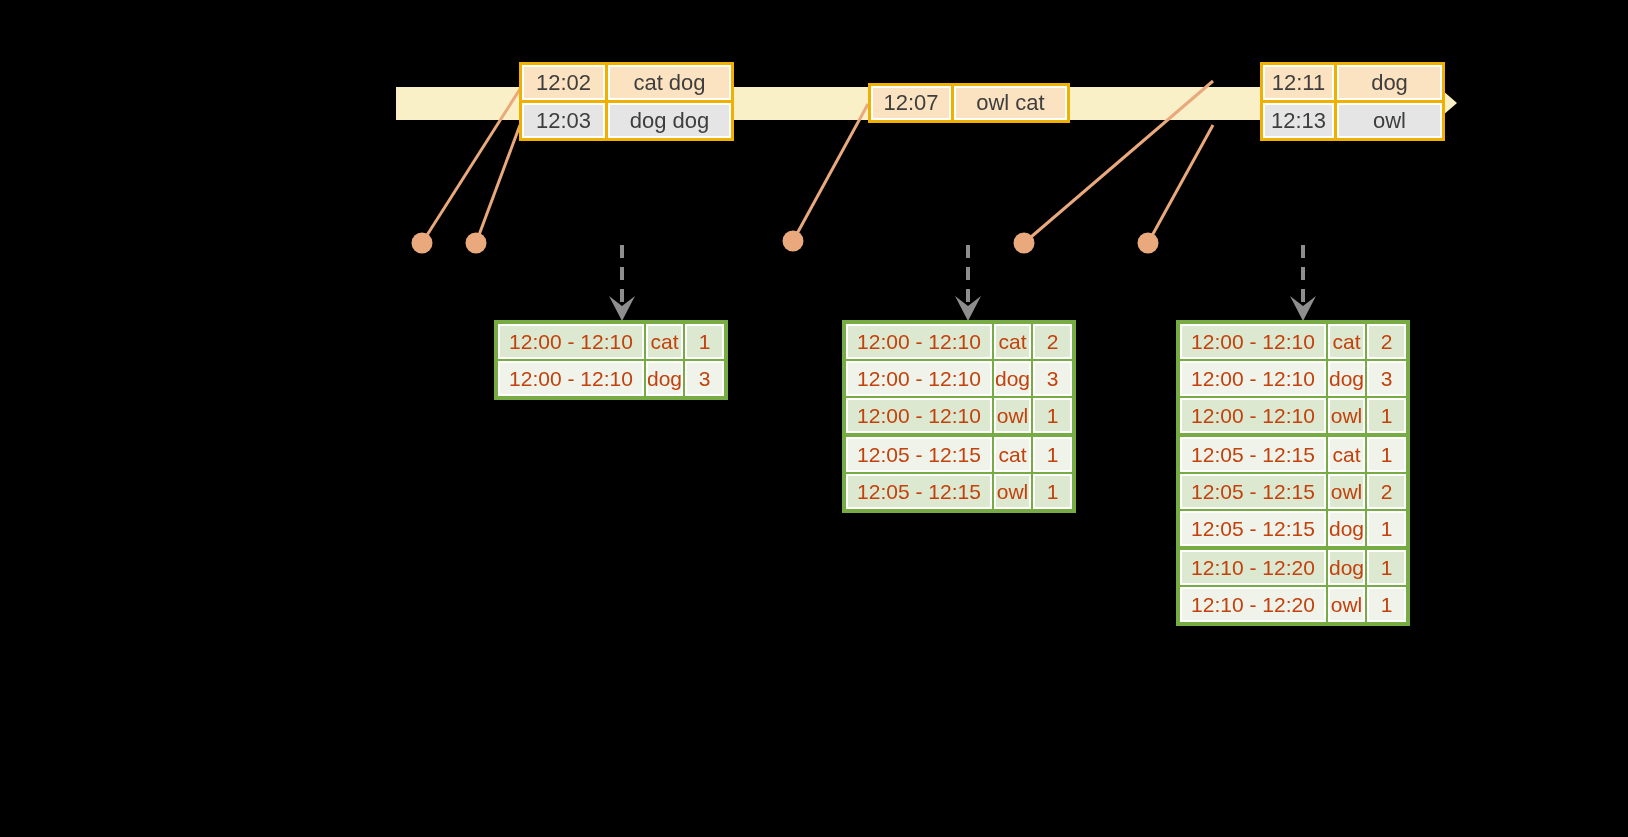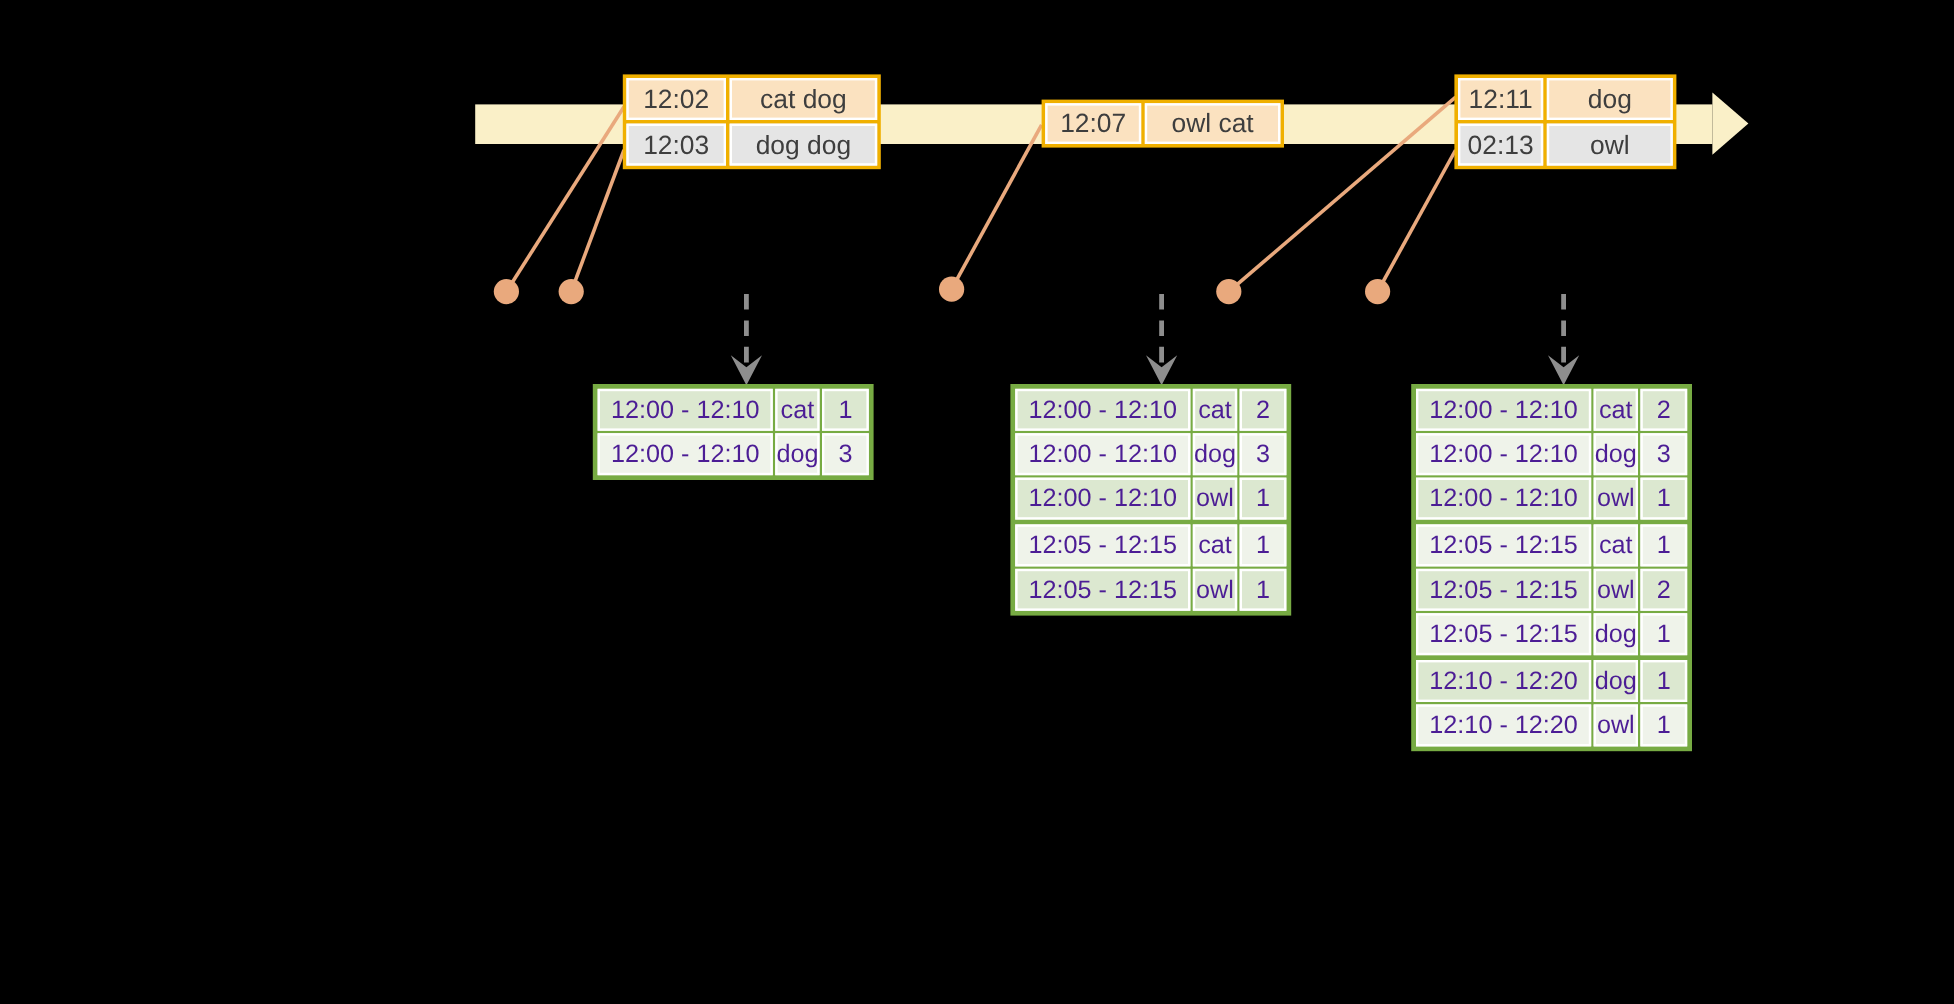--- a/index.html
+++ b/index.html
@@ -20,34 +20,34 @@
     display:flex;align-items:center;justify-content:center;
     font-size:22px;line-height:1;color:#3e3e3e;
   }
   .peach{background:#fbe2c0;}
   .cream{background:#e5e5e5;}
   .et1{left:519px;top:62px;}
   .et1 .time{width:83px;} .et1 .words{width:123px;}
   .et2{left:868px;top:83px;}
   .et2 .ecell{height:34px;}
   .et2 .time{width:80px;} .et2 .words{width:113px;}
-  .et3{left:1212px;top:62px;}
+  .et3{left:1260px;top:62px;}
   .et3 .time{width:71px;} .et3 .words{width:105px;}
 
   
   .gtable{
     position:absolute;background:#77ab43;padding:4px;
     display:flex;flex-direction:column;gap:2px;box-sizing:border-box;
   }
   .grow{display:flex;gap:2px;}
   .grow.group-start{margin-top:2px;}
   .gcell{
     border:2px solid #fff;box-sizing:border-box;height:35px;
     display:flex;align-items:center;justify-content:center;
-    font-size:21px;line-height:1;color:#4c1d95;
+    font-size:21px;line-height:1;color:#c2410c;
   }
   .g-dark{background:#dce8d0;}
   .g-light{background:#eff3ea;}
   .gcell.win{width:146px;} .gcell.word{width:37px;} .gcell.count{width:39px;}
   .rt1{left:494px;top:320px;}
   .rt2{left:842px;top:320px;}
   .rt3{left:1176px;top:320px;}
 </style>
 </head>
 <body>
@@ -104,21 +104,21 @@
       <div class="ecell words peach">owl cat</div>
     </div>
   </div>
 
   <div class="etable et3">
     <div class="erow">
       <div class="ecell time peach">12:11</div>
       <div class="ecell words peach">dog</div>
     </div>
     <div class="erow">
-      <div class="ecell time cream">02:13</div>
+      <div class="ecell time cream">12:13</div>
       <div class="ecell words cream">owl</div>
     </div>
   </div>
 
   <div class="gtable rt1">
     <div class="grow">
       <div class="gcell win g-dark">12:00 - 12:10</div>
       <div class="gcell word g-dark">cat</div>
       <div class="gcell count g-dark">1</div>
     </div>

